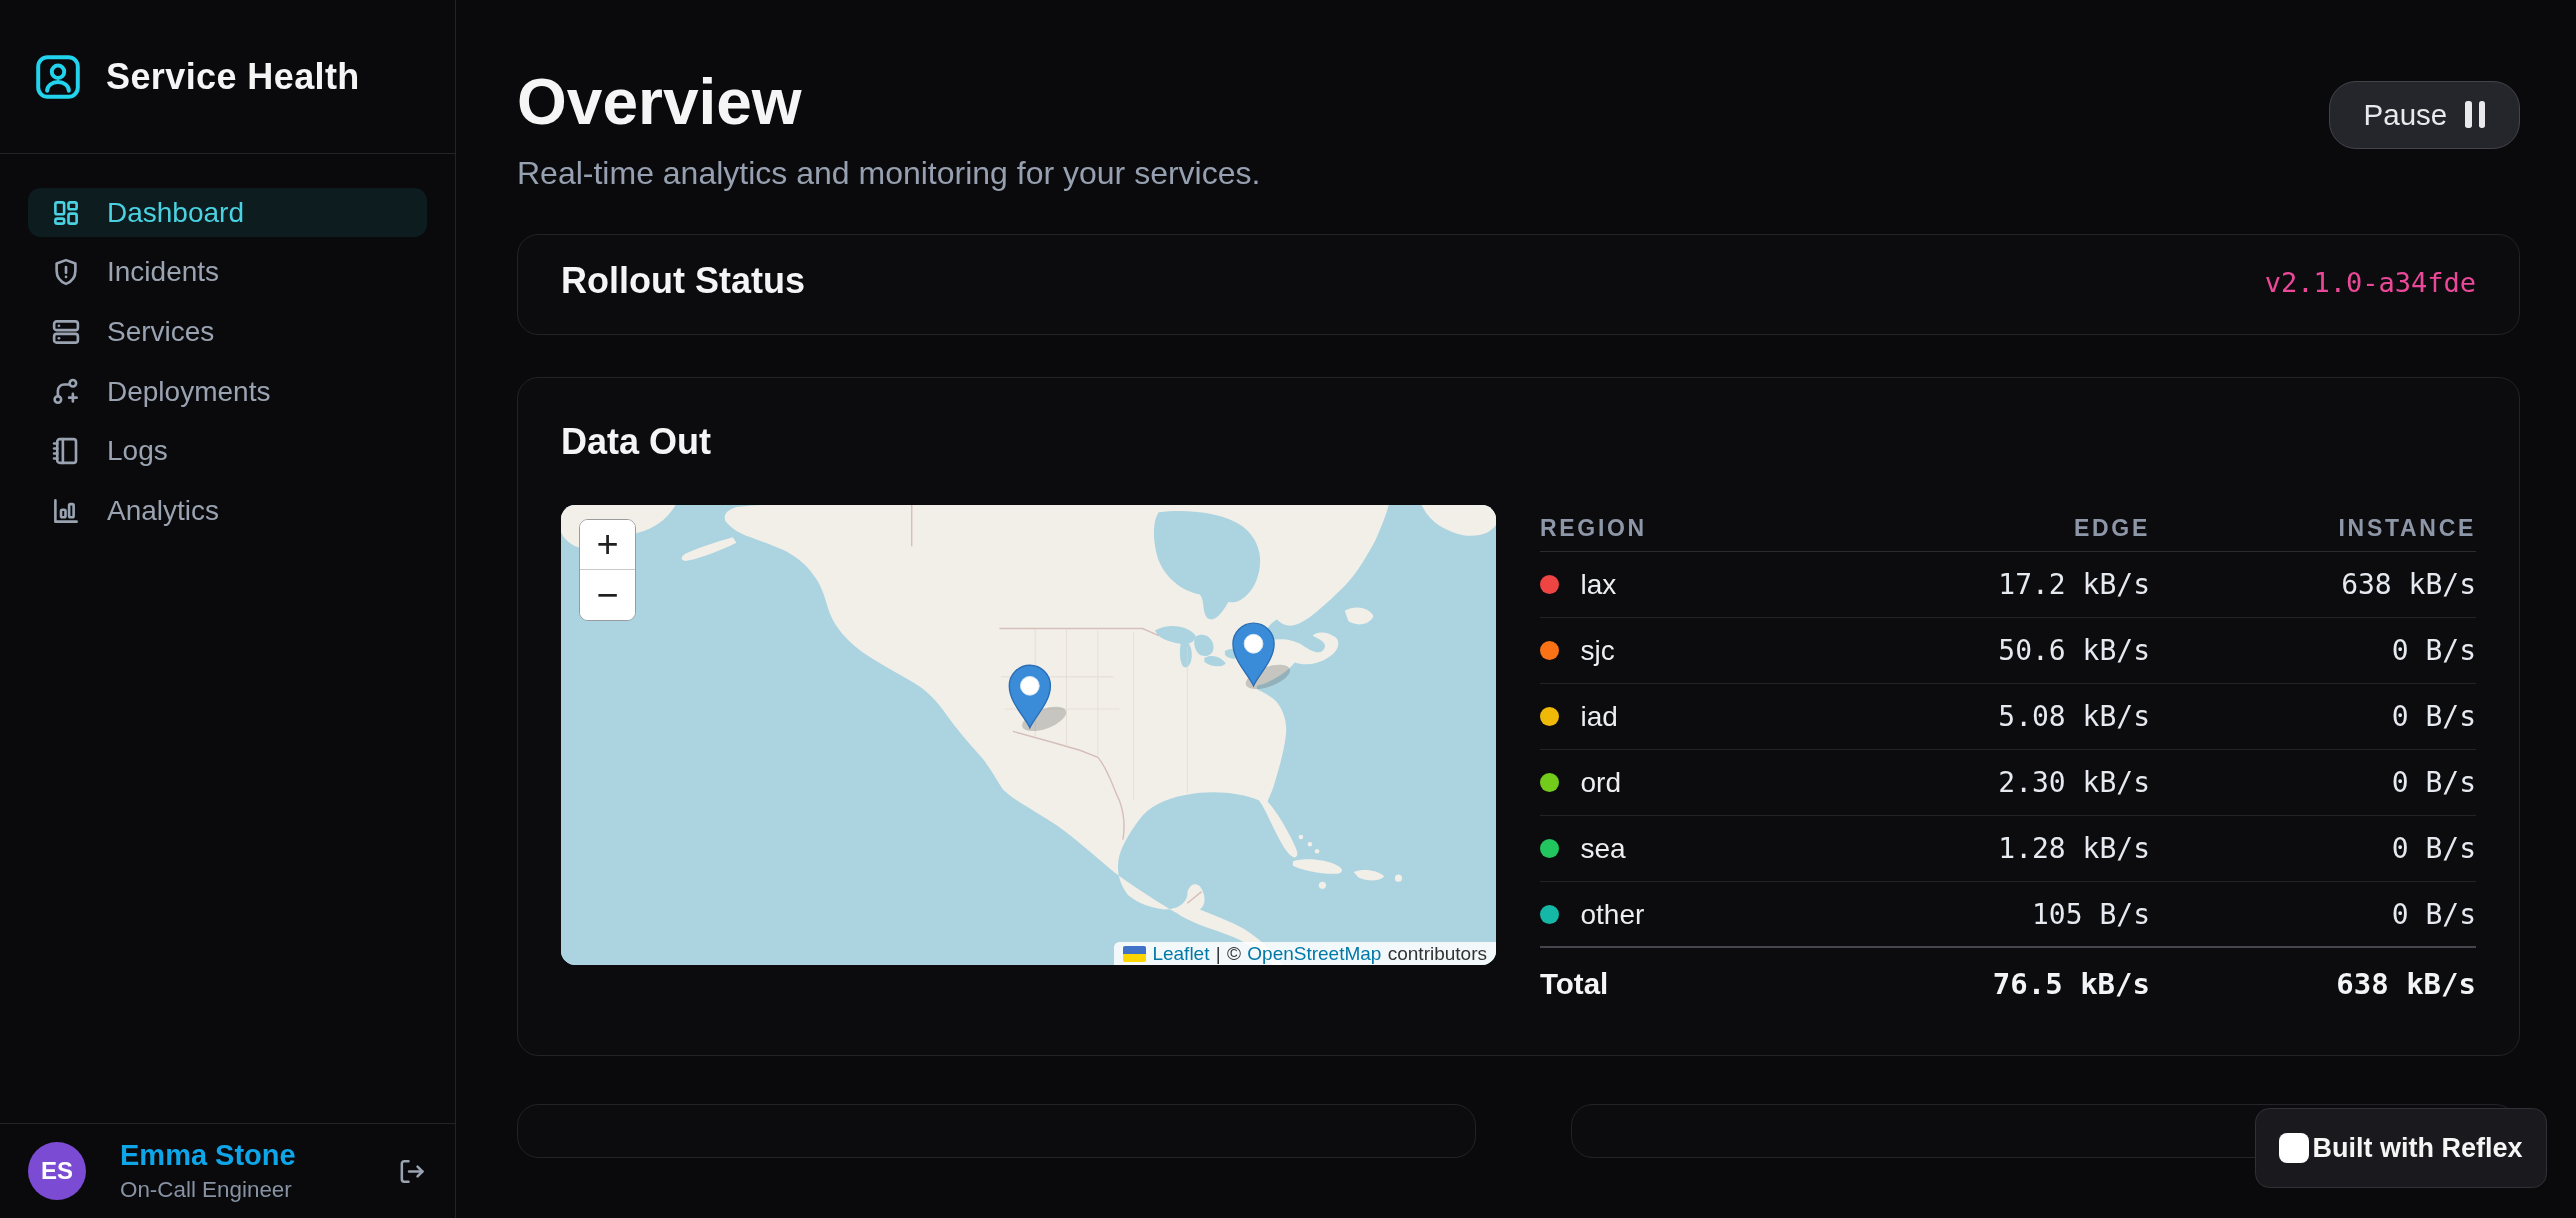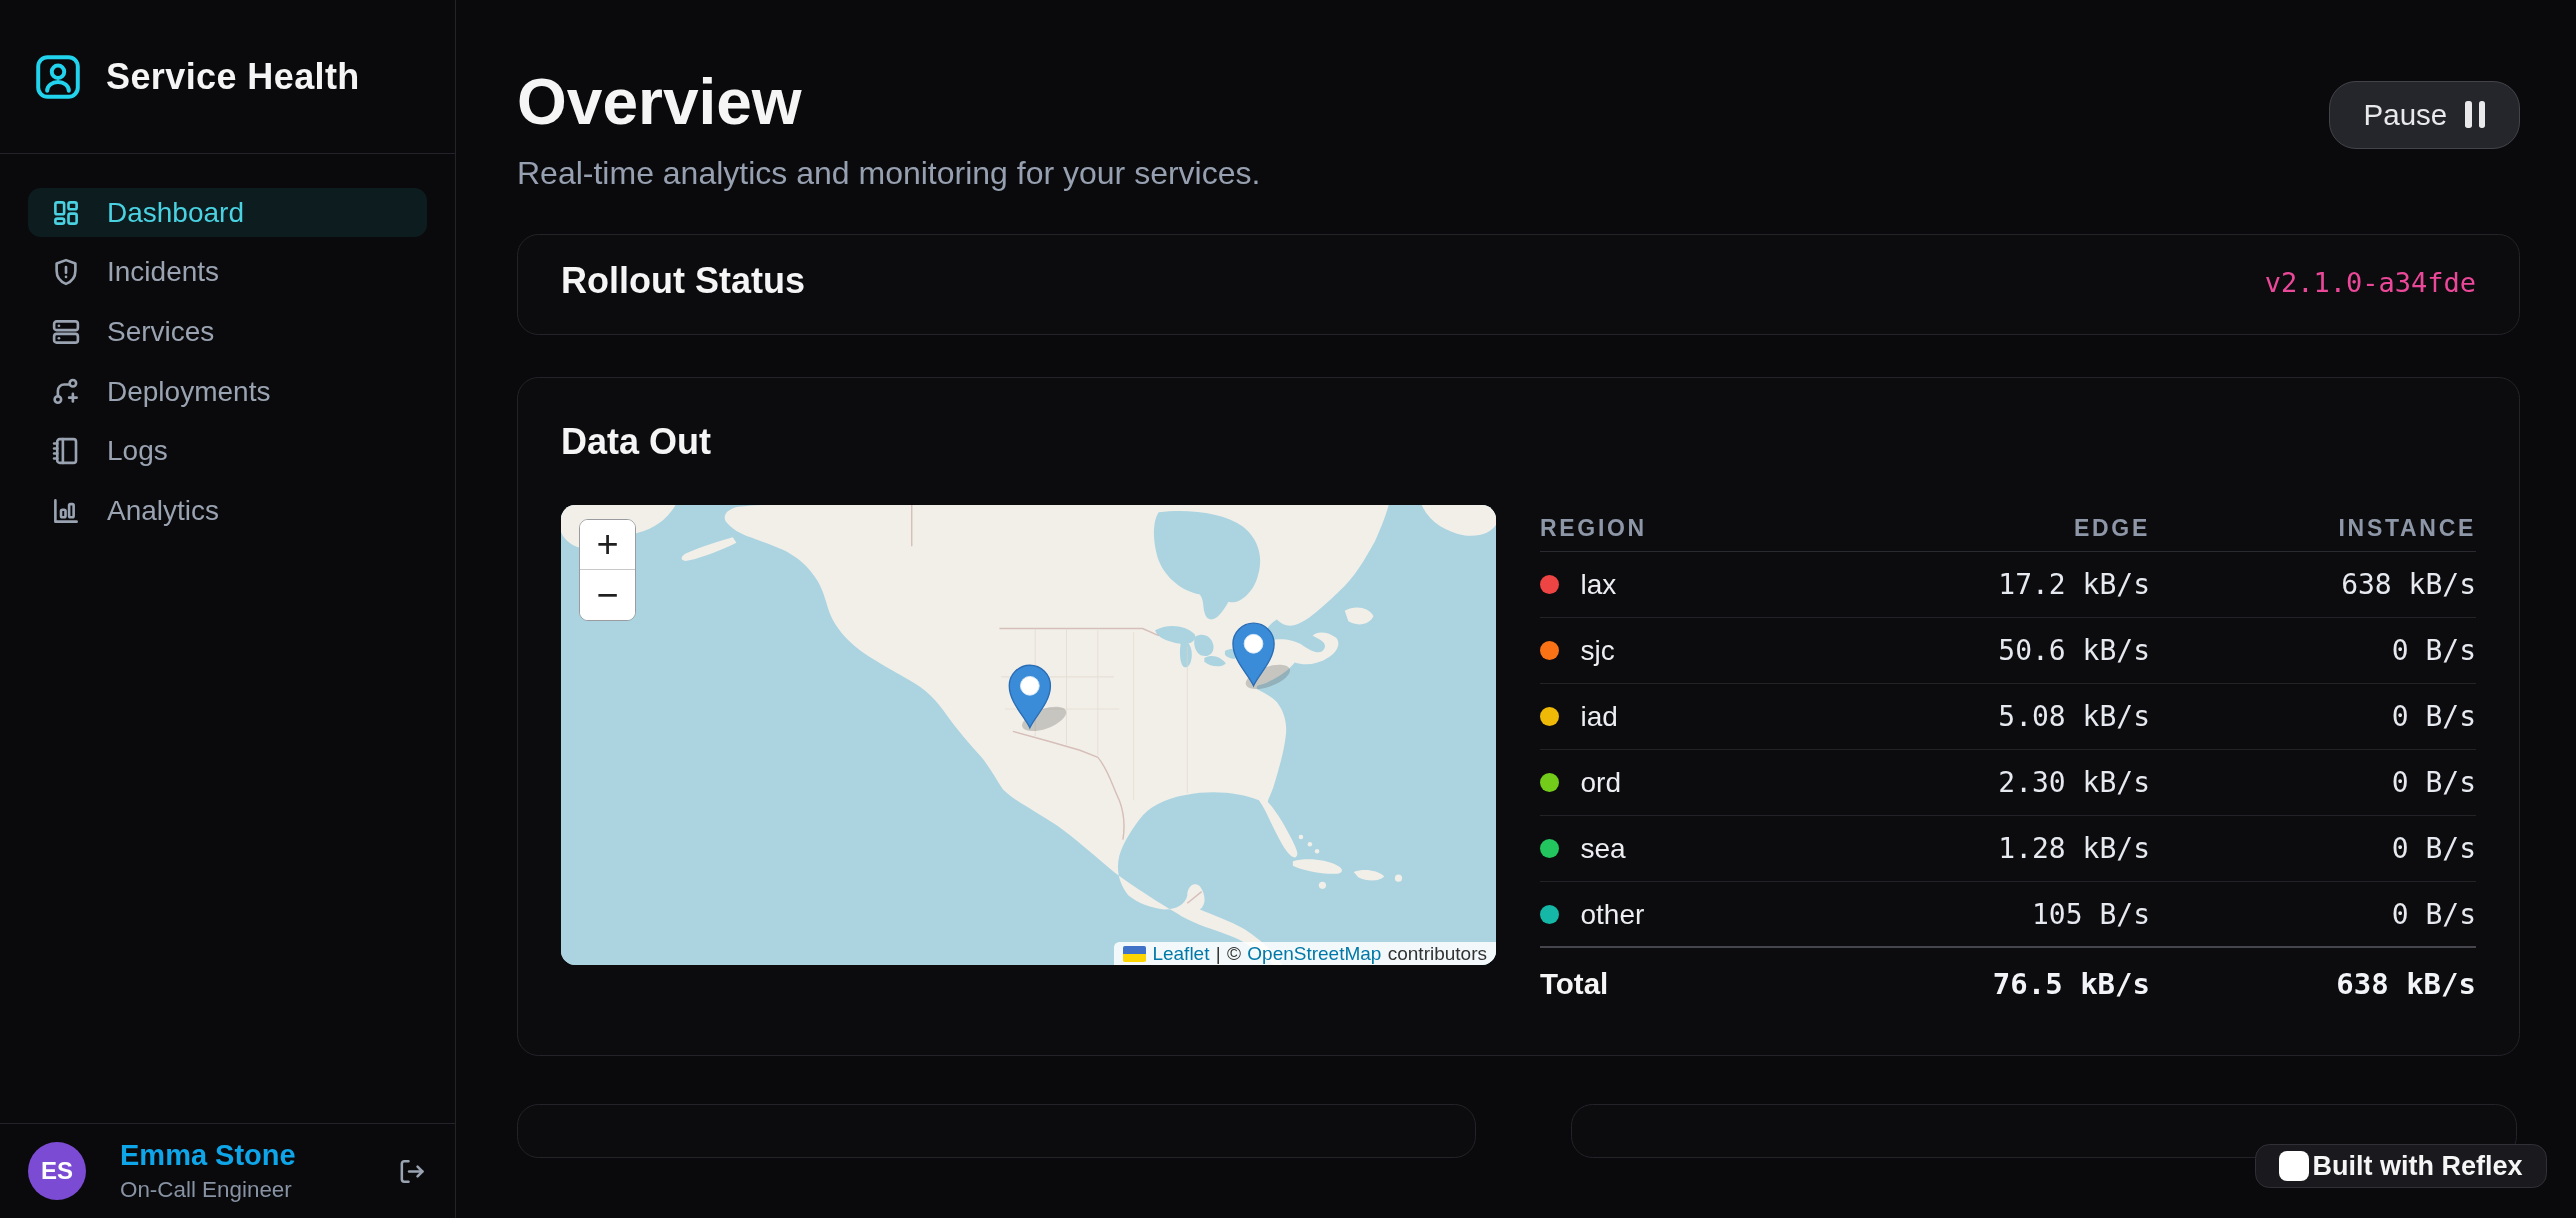--- a/index.html
+++ b/index.html
@@ -90,21 +90,21 @@
   .totalrow { height:73px; border-top:2.7px solid #45464d; margin-top:-1.8px; }
   .total-label { font-size:29.5px; font-weight:bold; color:#f5f5f6; }
   .total-val { font-family:"DejaVu Sans Mono", monospace; font-size:29px; font-weight:bold; color:#f2f4f7; }
 
   
   .bottom-cards { margin-top:48px; display:flex; gap:95px; }
   .stub { height:54px; border:1.8px solid #232329; border-radius:21.5px; background:#0c0c0f; }
   .stub.left { width:959px; } .stub.right { width:946px; }
 
   
-  .reflex { position:fixed; right:29.5px; bottom:30px; height:44px; padding:0 23px; display:flex;
+  .reflex { position:fixed; right:29.5px; bottom:30px; height:80px; padding:0 23px; display:flex;
             align-items:center; gap:3px; background:#1a1a1e; border:0.9px solid #303036;
             border-radius:14.3px; z-index:20; cursor:pointer; }
   .reflex-icon { width:30px; height:30px; background:#ffffff; border-radius:8px; }
   .reflex span.rlabel { font-size:27px; font-weight:bold; color:#f5f5f6; }
 </style>
 </head>
 <body>
 
 <div class="app">
 

